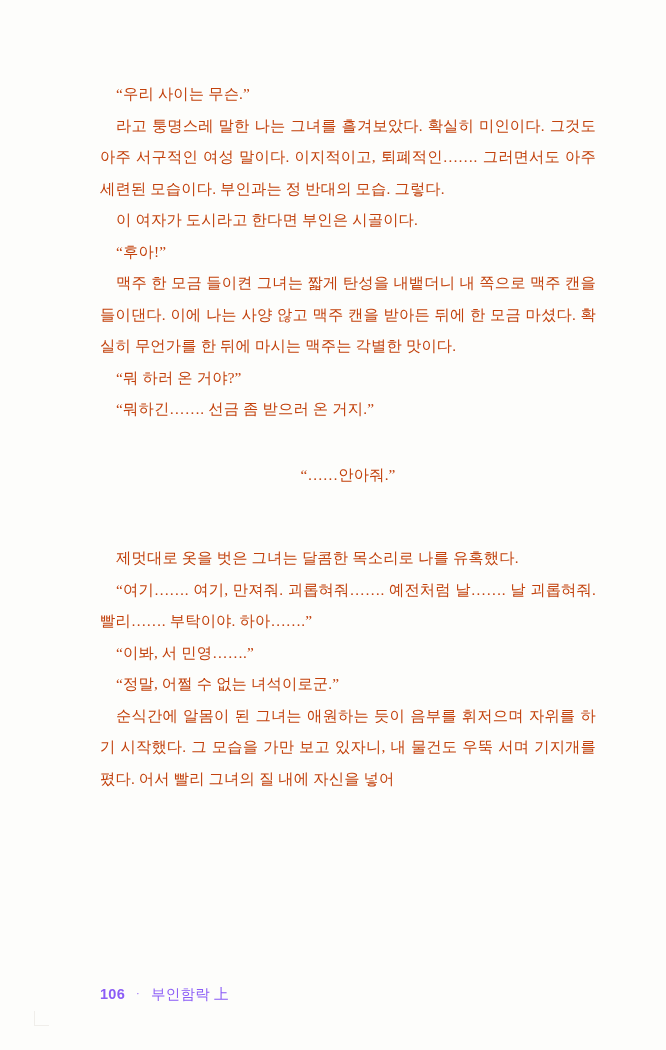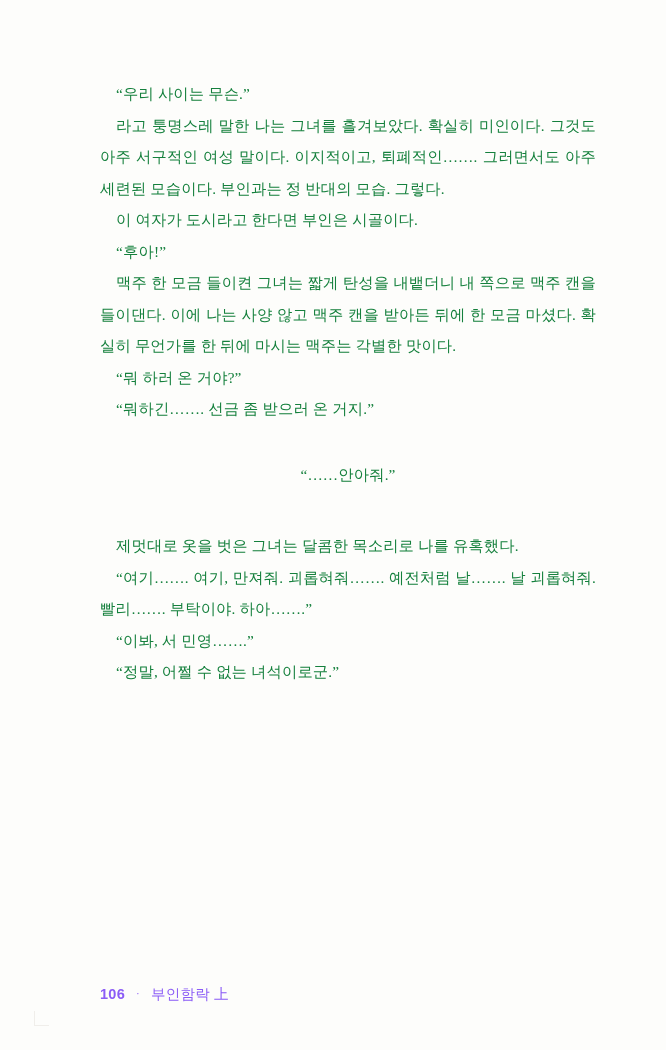--- a/index.html
+++ b/index.html
@@ -20,33 +20,33 @@
     height: 1050px;
     box-sizing: border-box;
     padding: 78px 70px 0 100px;
   }
   .body-text {
     font-size: 15.3px;
     line-height: 2.06;
     text-align: justify;
     text-justify: inter-ideograph;
     letter-spacing: 0.01em;
-    color: #15803d;
+    color: #c2410c;
   }
   p {
     margin: 0;
   }
   p.indent {
     text-indent: 1.05em;
   }
   .centered {
     text-align: center;
     text-indent: 0;
     margin-top: 34px;
-    margin-bottom: 40px;
+    margin-bottom: 52px;
   }
   .gap-before {
   }
   .footer {
     position: absolute;
     left: 100px;
     bottom: 46px;
     font-size: 14.5px;
     letter-spacing: 0.02em;
     color: #8b5cf6;
@@ -86,20 +86,21 @@
     <p class="indent">이 여자가 도시라고 한다면 부인은 시골이다.</p>
     <p class="indent">“후아!”</p>
     <p class="indent">맥주 한 모금 들이켠 그녀는 짧게 탄성을 내뱉더니 내 쪽으로 맥주 캔을 들이댄다. 이에 나는 사양 않고 맥주 캔을 받아든 뒤에 한 모금 마셨다. 확실히 무언가를 한 뒤에 마시는 맥주는 각별한 맛이다.</p>
     <p class="indent">“뭐 하러 온 거야?”</p>
     <p class="indent">“뭐하긴……. 선금 좀 받으러 온 거지.”</p>
     <p class="centered">“……안아줘.”</p>
     <p class="indent gap-before">제멋대로 옷을 벗은 그녀는 달콤한 목소리로 나를 유혹했다.</p>
     <p class="indent">“여기……. 여기, 만져줘. 괴롭혀줘……. 예전처럼 날……. 날 괴롭혀줘. 빨리……. 부탁이야. 하아…….”</p>
     <p class="indent">“이봐, 서 민영…….”</p>
     <p class="indent">“정말, 어쩔 수 없는 녀석이로군.”</p>
+    <p class="indent">순식간에 알몸이 된 그녀는 애원하는 듯이 음부를 휘저으며 자위를 하기 시작했다. 그 모습을 가만 보고 있자니, 내 물건도 우뚝 서며 기지개를 폈다. 어서 빨리 그녀의 질 내에 자신을 넣어</p>
   </div>
 
   <div class="footer">
     <span class="pagenum">106</span>
     <span class="sep">·</span>
     <span class="title">부인함락 上</span>
   </div>
 
   <div class="corner-mark"></div>
 </div>

